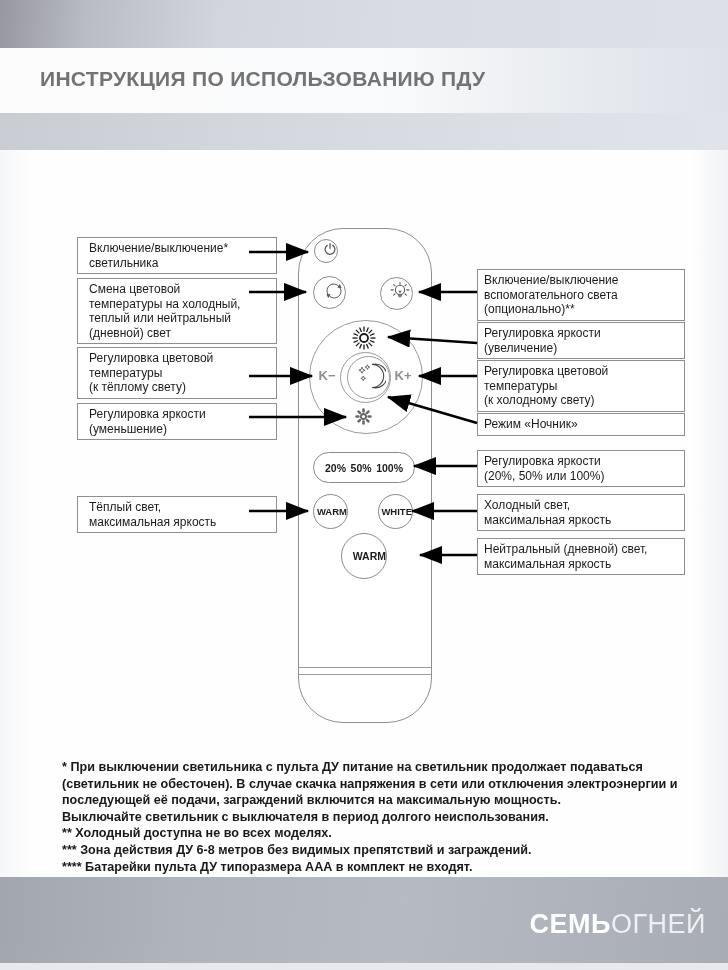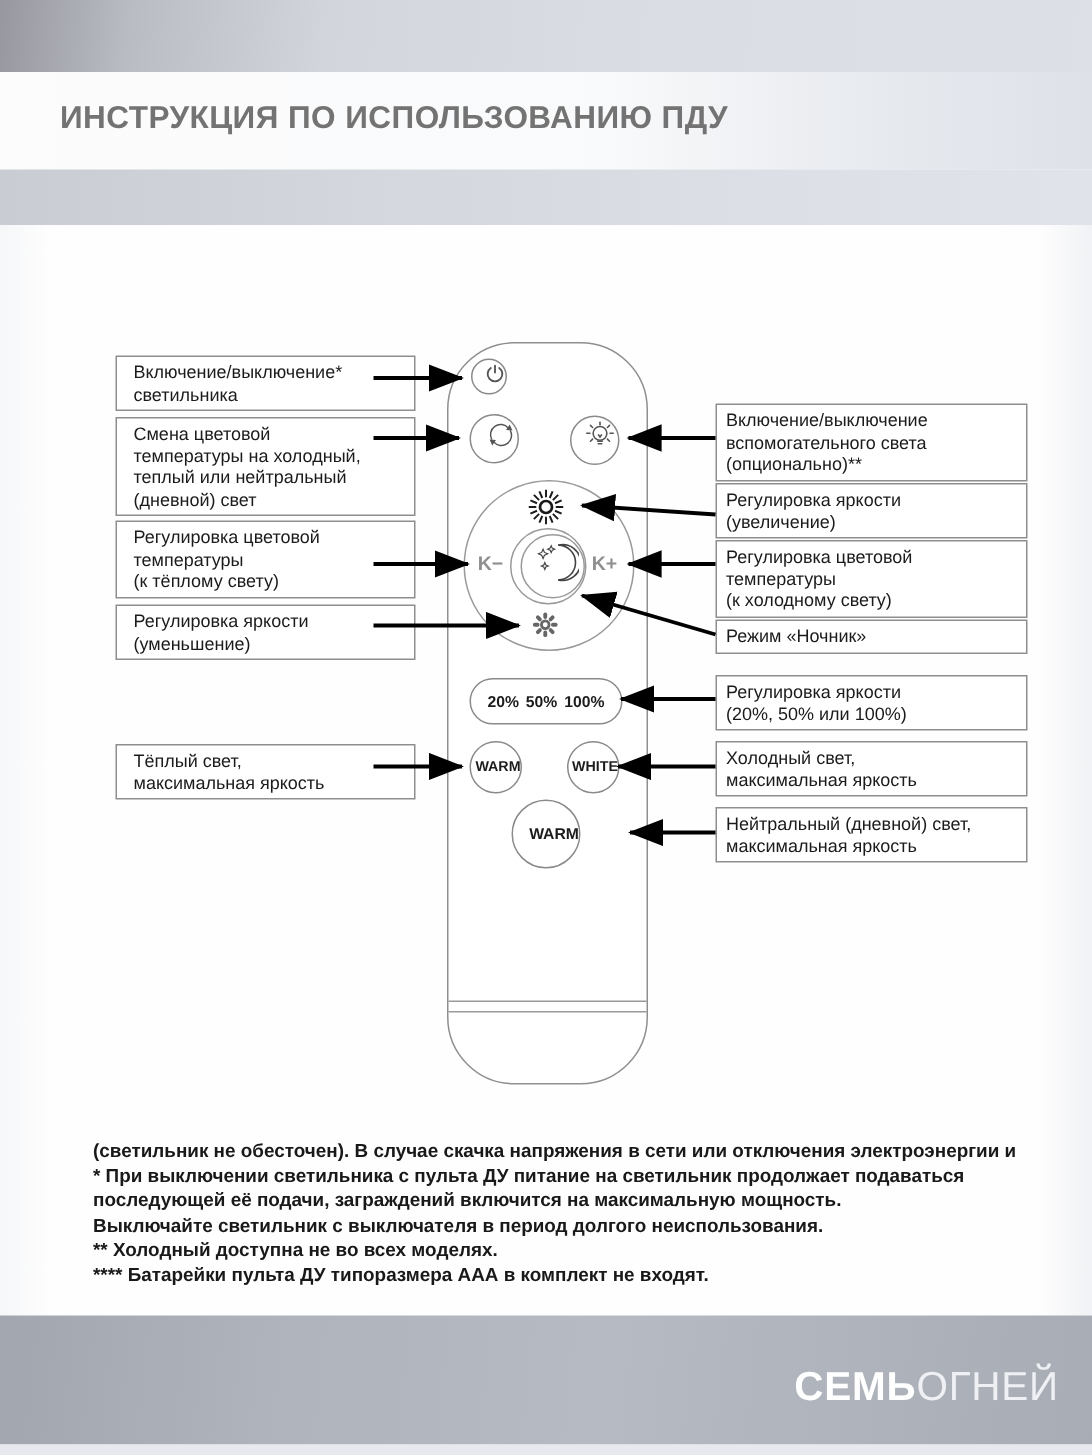--- a/index.html
+++ b/index.html
@@ -249,25 +249,26 @@
       <line x1="477" y1="343" x2="388" y2="337" marker-end="url(#ah)"></line>
       <line x1="477" y1="376" x2="419" y2="376" marker-end="url(#ah)"></line>
       <line x1="477" y1="423" x2="388" y2="397" marker-end="url(#ah)"></line>
       <line x1="477" y1="466" x2="414" y2="466" marker-end="url(#ah)"></line>
       <line x1="477" y1="511" x2="412" y2="511" marker-end="url(#ah)"></line>
       <line x1="477" y1="555" x2="420" y2="555" marker-end="url(#ah)"></line>
     </g>
   </svg>
 
   <div class="footnotes">
+    <div>* При выключении светильника с пульта ДУ питание на светильник продолжает подаваться</div>
     <div>(светильник не обесточен). В случае скачка напряжения в сети или отключения электроэнергии и</div>
-    <div>* При выключении светильника с пульта ДУ питание на светильник продолжает подаваться</div>
     <div>последующей её подачи, заграждений включится на максимальную мощность.</div>
     <div>Выключайте светильник с выключателя в период долгого неиспользования.</div>
     <div>** Холодный доступна не во всех моделях.</div>
+    <div>*** Зона действия ДУ 6-8 метров без видимых препятствий и заграждений.</div>
     <div>**** Батарейки пульта ДУ типоразмера ААА в комплект не входят.</div>
   </div>
 
   <div class="logo">
     <span class="b">СЕМЬ</span><span class="l">ОГНЕЙ</span>
   </div>
 
 </div>
 
 </body></html>

